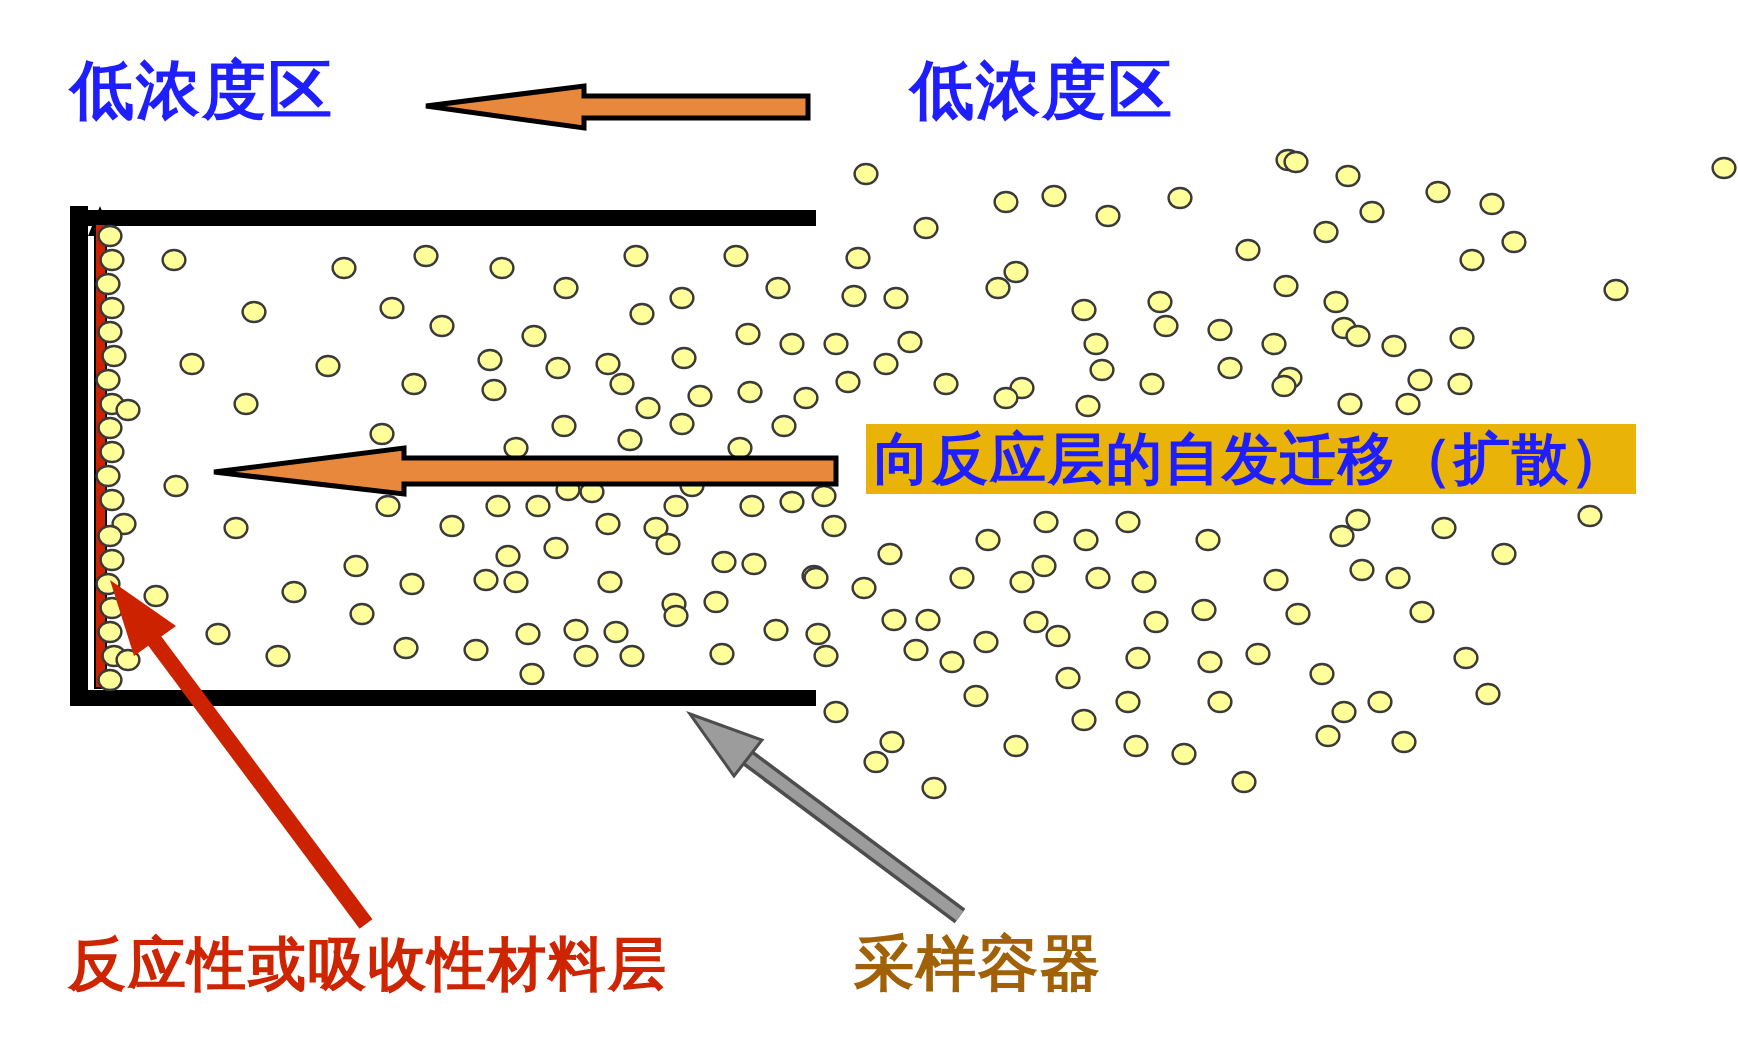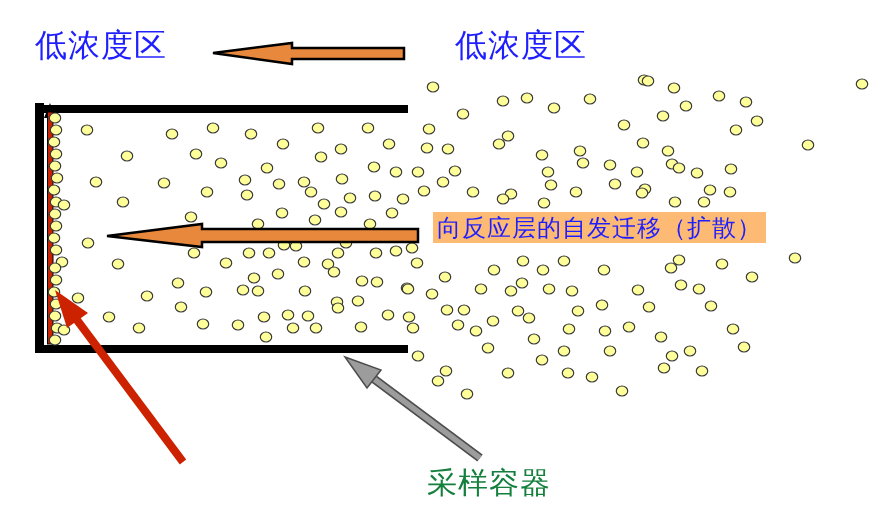--- a/index.html
+++ b/index.html
@@ -2,27 +2,27 @@
 <html><head>
 <meta charset="utf-8">
 <style>
   html,body{margin:0;padding:0;background:#fff;}
   .stage{
     position:relative;width:869px;height:527px;background:#ffffff;overflow:hidden;
     font-family:"Liberation Sans","DejaVu Sans",sans-serif;
   }
   .stage svg{position:absolute;left:0;top:0;z-index:1;}
   .lbl{
-    position:absolute;z-index:2;font-weight:normal;white-space:nowrap;line-height:1.05;
+    position:absolute;z-index:2;font-weight:bold;white-space:nowrap;line-height:1.05;
     letter-spacing:1px;
   }
   .lbl.blue{color:#1E1EFF;font-size:32px;}
   .lbl.red{color:#CE2400;font-size:29px;}
-  .lbl.black{color:#15803d;font-size:30px;}
-  .lbl.migration{background:#fdba74;padding:3px 4px;font-size:24px;}
+  .lbl.black{color:#a16207;font-size:30px;}
+  .lbl.migration{background:#eab308;padding:3px 4px;font-size:28px;}
 </style>
 </head>
 <body>
 
 <div class="stage">
   <svg id="diagram-svg" width="869" height="527" viewBox="0 0 869 527">
       <g>
         <rect x="37" y="105" width="371" height="8" fill="#000000"></rect>
         <rect x="35" y="103" width="9" height="250" fill="#000000"></rect>
         <rect x="35" y="345" width="373" height="8" fill="#000000"></rect>
@@ -264,15 +264,16 @@
         <polygon points="345,357 381,370 367,388" fill="#9C9C9C" stroke="#4D4D4D" stroke-width="1.5"></polygon>
       </g>
     </svg>
 
   <div class="lbl blue" style="left:35px;top:29px">低浓度区</div>
 
   <div class="lbl blue" style="left:455px;top:29px">低浓度区</div>
 
   <div class="lbl blue migration" style="left:433px;top:212px">向反应层的自发迁移（扩散）</div>
 
+  <div class="lbl red" style="left:34px;top:468px">反应性或吸收性材料层</div>
 
   <div class="lbl black" style="left:427px;top:467px">采样容器</div>
 </div>
 
 </body></html>

